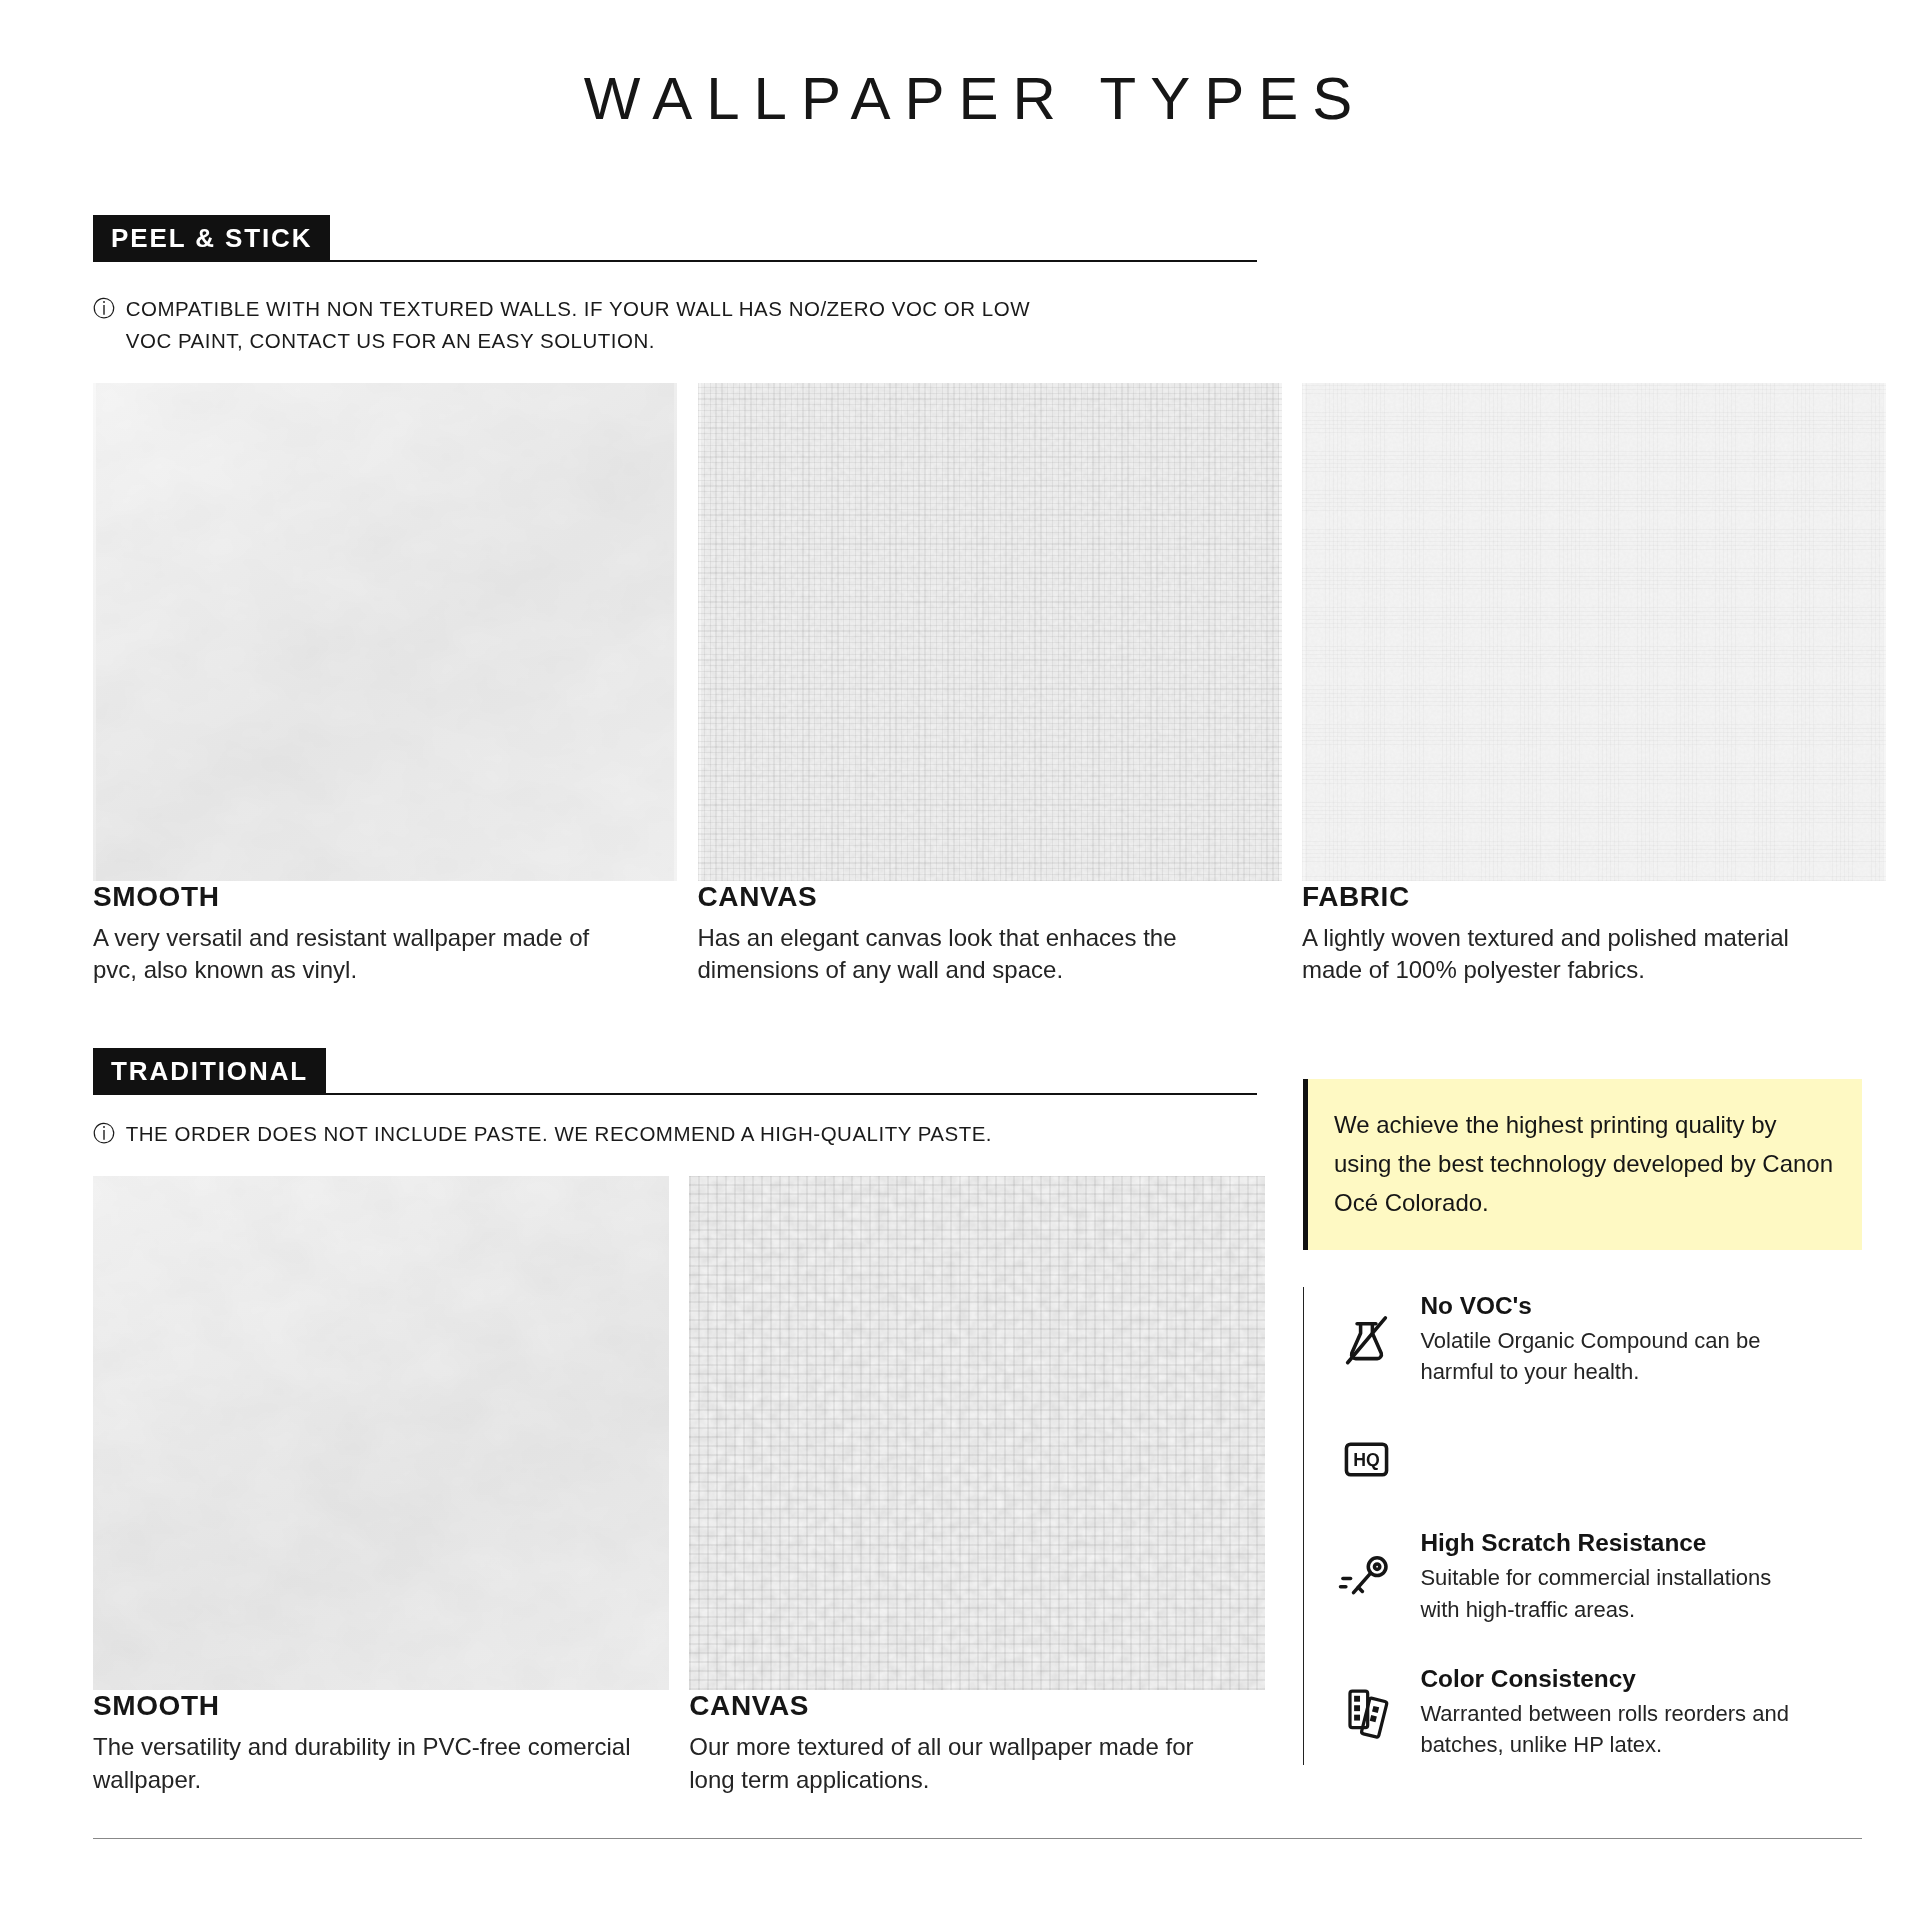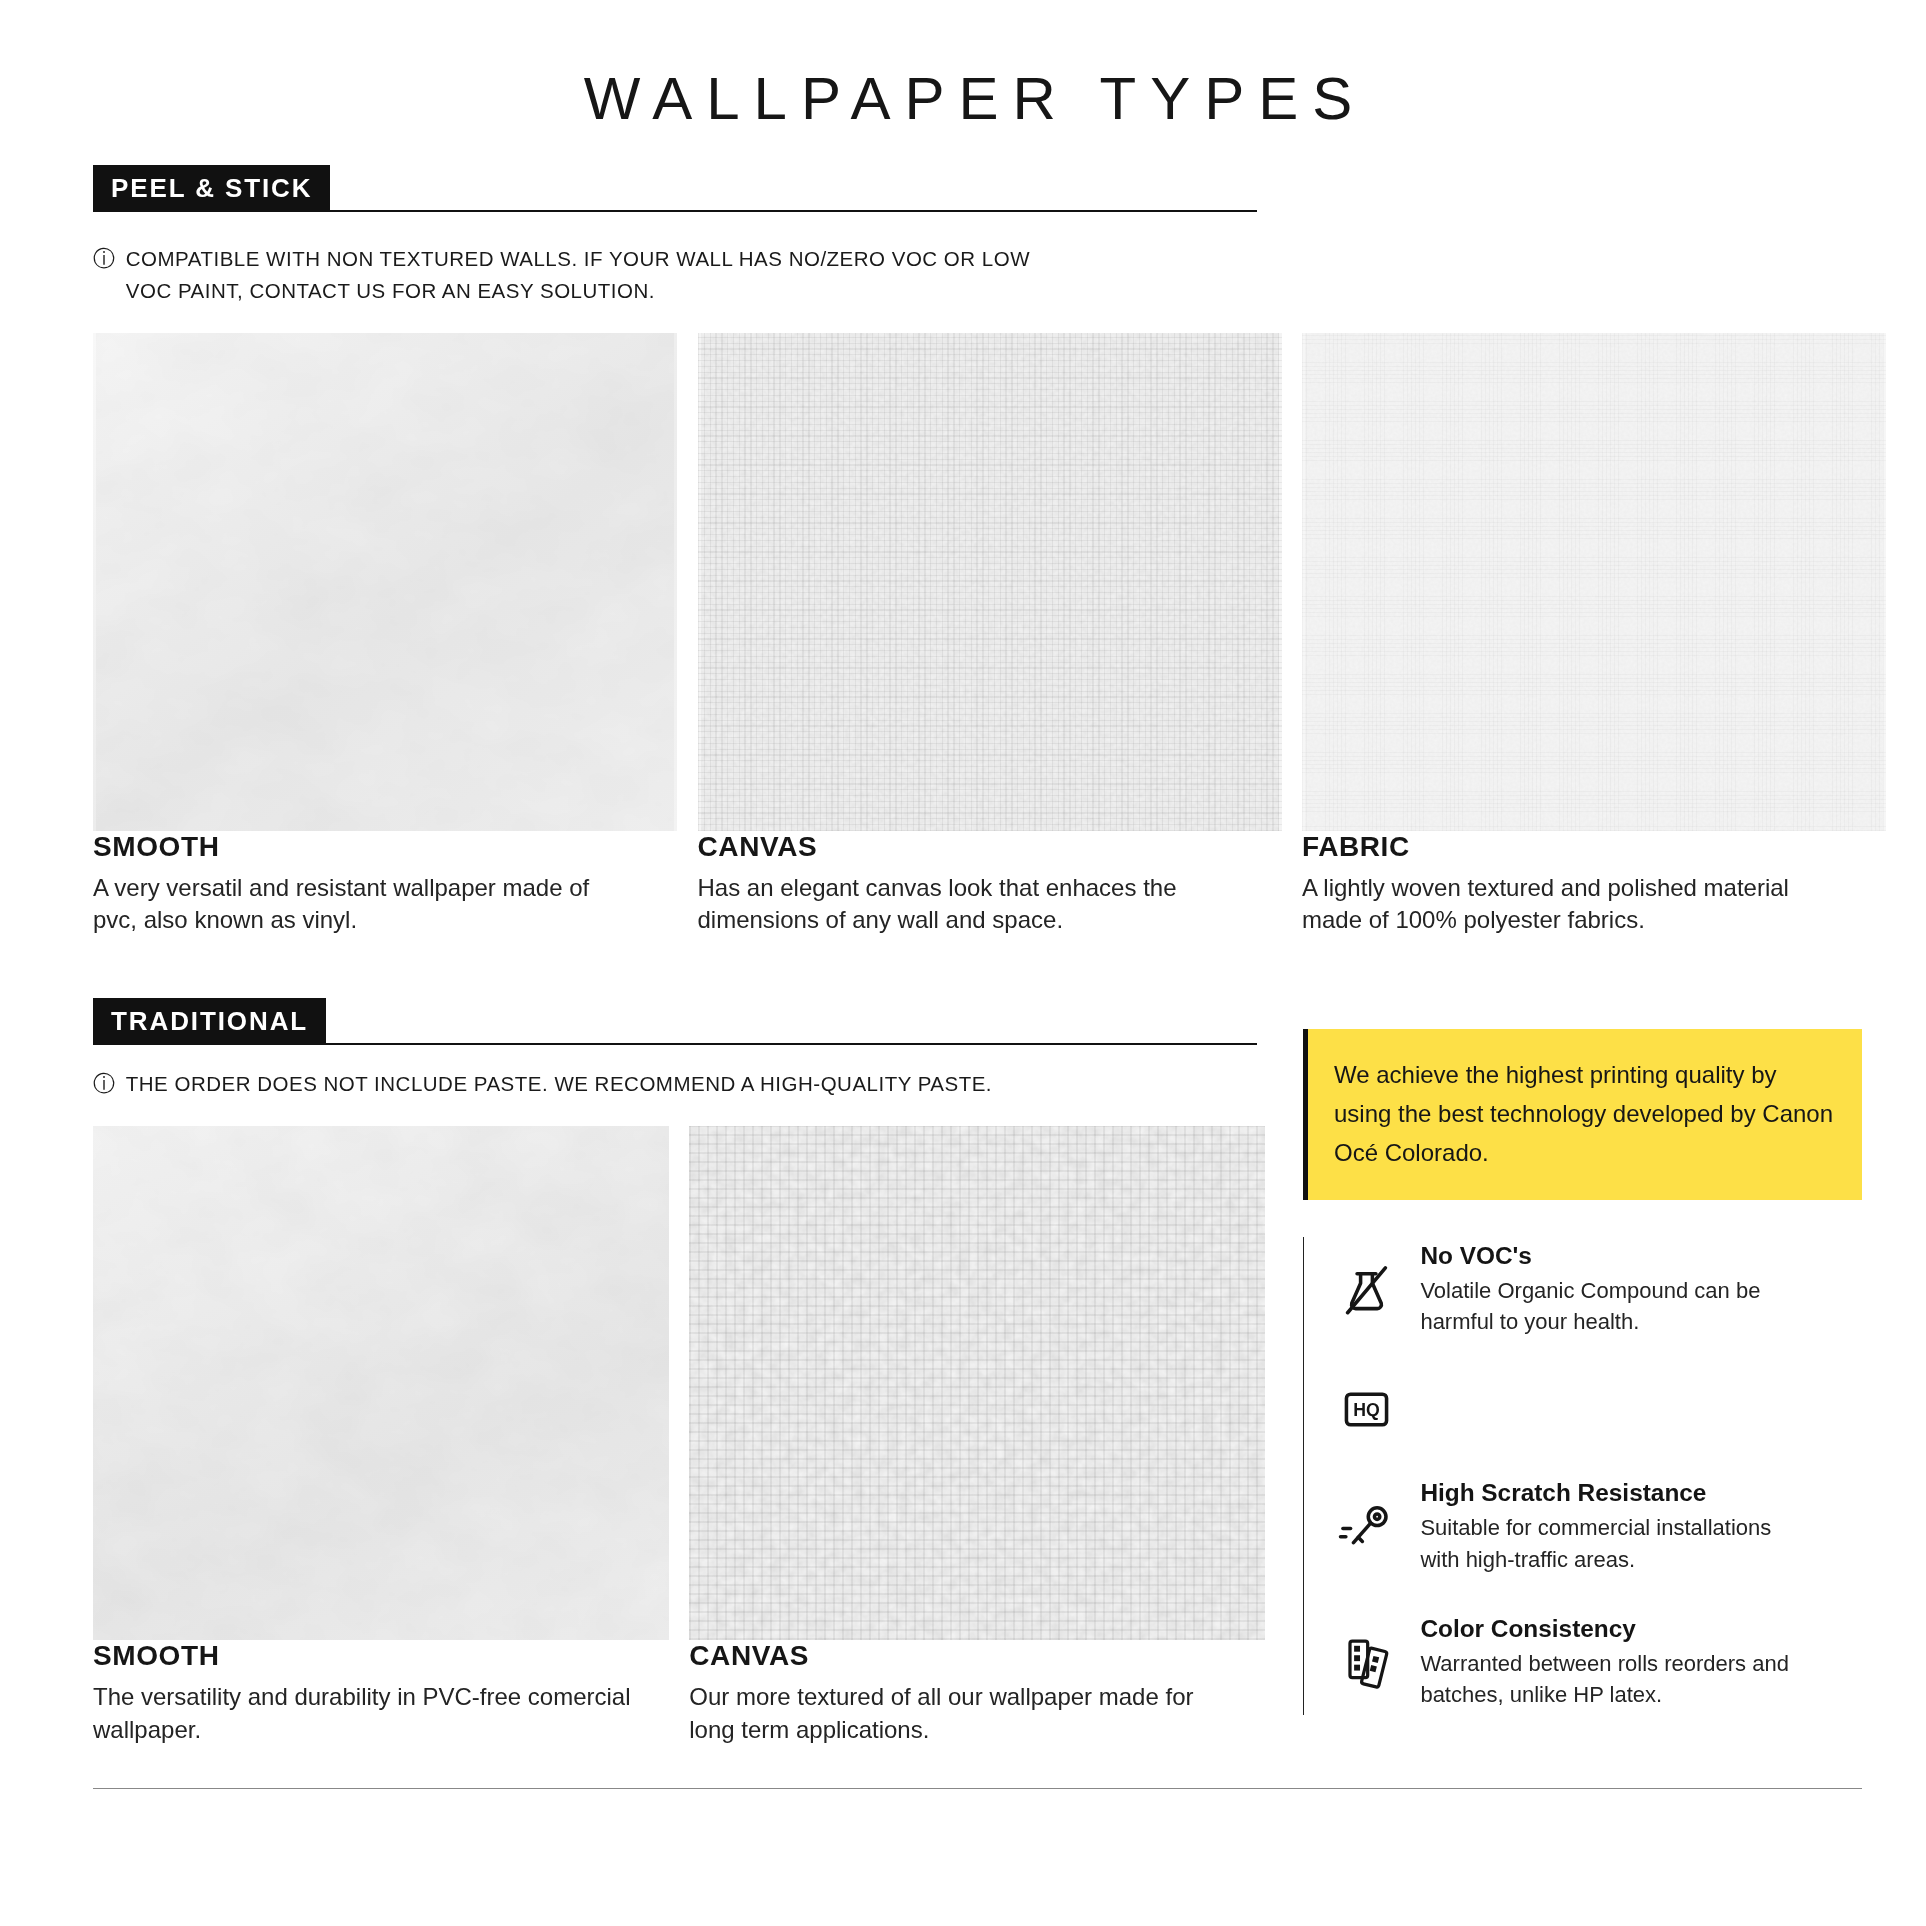--- a/index.html
+++ b/index.html
@@ -3,21 +3,21 @@
 <meta charset="utf-8">
 <style>
   * { margin:0; padding:0; box-sizing:border-box; }
   html,body { width:1926px; height:1926px; background:#ffffff; overflow:hidden;
               font-family:"Liberation Sans", sans-serif; color:#1c1c1c; }
   .page { width:1926px; height:1926px; padding:64px 40px 0 93px; position:relative; }
 
   .title { text-align:center; font-size:60px; font-weight:500; letter-spacing:14px;
            color:#161616; margin-right:29px; }
 
-  .section-head { margin-top:32px; width:1164px; border-bottom:2.6px solid #111; }
+  .section-head { margin-top:82px; width:1164px; border-bottom:2.6px solid #111; }
   .chip { display:inline-block; background:#111; color:#fff; font-size:26px; font-weight:700;
           letter-spacing:1.9px; padding:7.7px 18px 6.4px; }
 
   .note { margin-top:31px; display:flex; gap:10.3px; font-size:20.5px; letter-spacing:0.5px;
           line-height:1.55; max-width:937px; color:#1a1a1a; }
   .info-glyph { font-size:22px; line-height:1.45; }
 
   .grid3 { margin-top:26px; display:grid; grid-template-columns:repeat(3,1fr); column-gap:20.5px; }
   .grid2 { margin-top:26px; display:grid; grid-template-columns:repeat(2,1fr); column-gap:20.5px; width:1172px; }
 
@@ -44,21 +44,21 @@
 
   .sw-title { font-size:28px; font-weight:700; letter-spacing:0.6px; color:#161616; }
   .sw-desc  { margin-top:9px; font-size:24px; line-height:1.35; max-width:546px; color:#242424; }
 
   .lower { display:flex; margin-top:62px; }
   .lower-left { width:1172px; }
   .lower-left .section-head { margin-top:0; }
   .lower-left .note { margin-top:23px; }
   .lower-right { width:559px; margin-left:38px; }
 
-  .quality-box { margin-top:31px; background:#fde047; border-left:5.8px solid #111;
+  .quality-box { margin-top:31px; background:#fef9c3; border-left:5.8px solid #111;
                  padding:27px 26px; font-size:24px; line-height:1.62; color:#161616; }
 
   .features { margin-top:37px; border-left:1.9px solid #222; padding:5.1px 0 5.1px 33px; }
   .feature { display:flex; gap:24.4px; margin-bottom:40px;align-items:center; }
   .feature:last-child { margin-bottom:0; }
   .f-icon { width:59px; height:59px; flex:0 0 59px; margin-top:2.6px; }
   .f-title { font-size:24.4px; font-weight:700; color:#141414; }
   .f-desc { margin-top:5.1px; font-size:22px; line-height:1.42; max-width:392px; color:#242424; }
 
   .bottom-rule { margin-top:42px; width:1769px; border-top:1.3px solid #888; }

